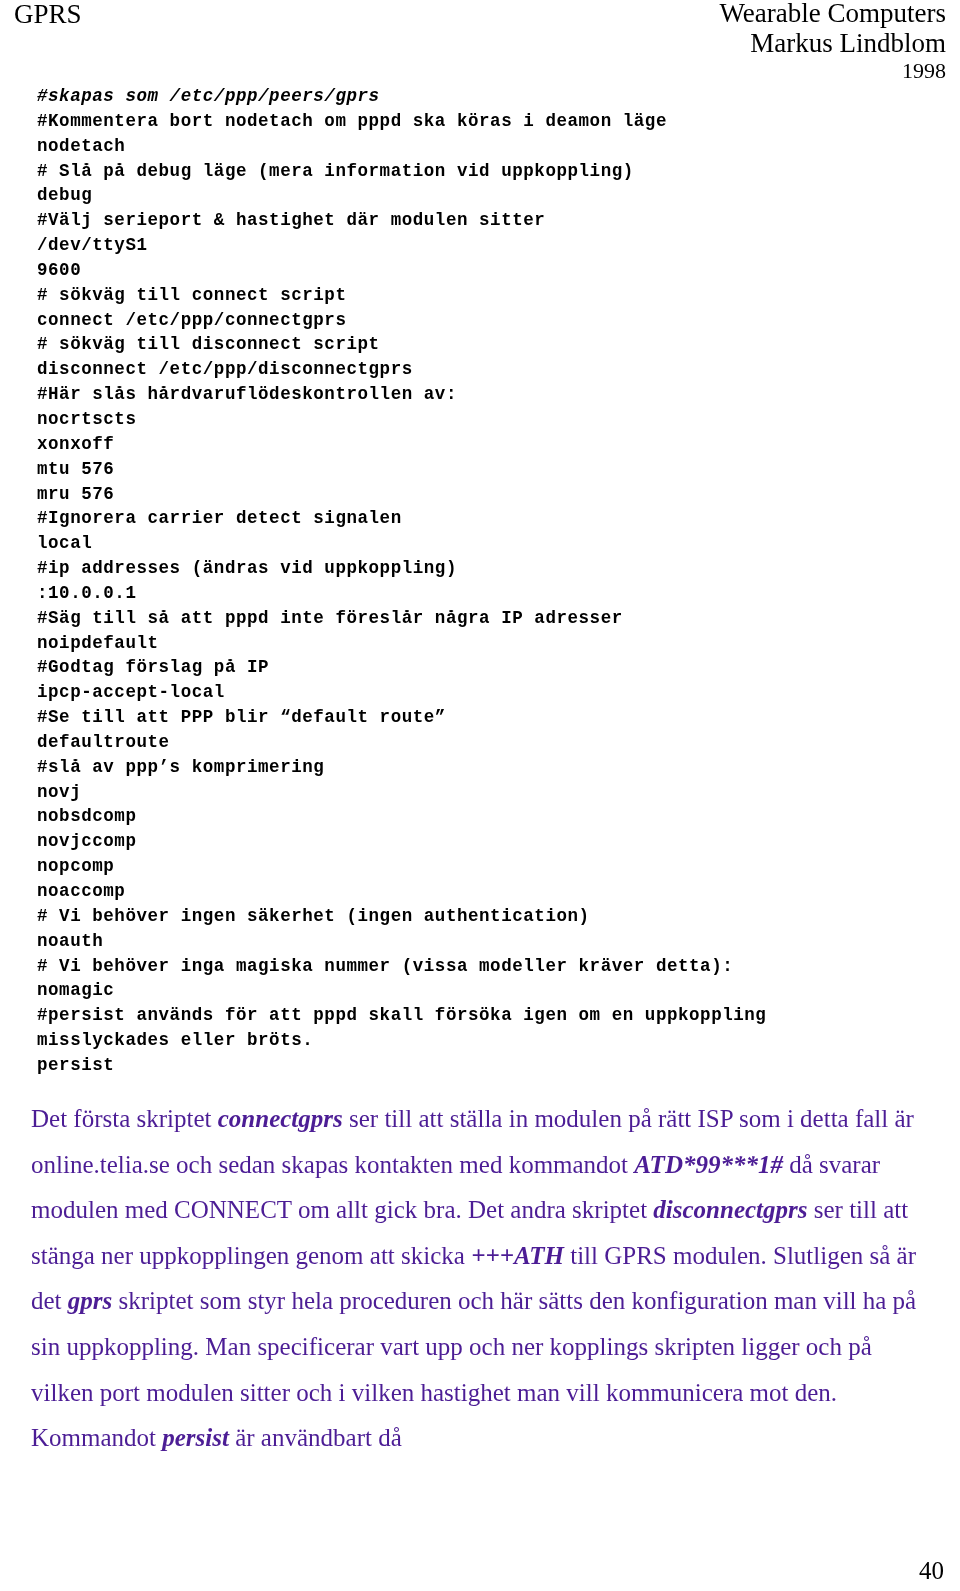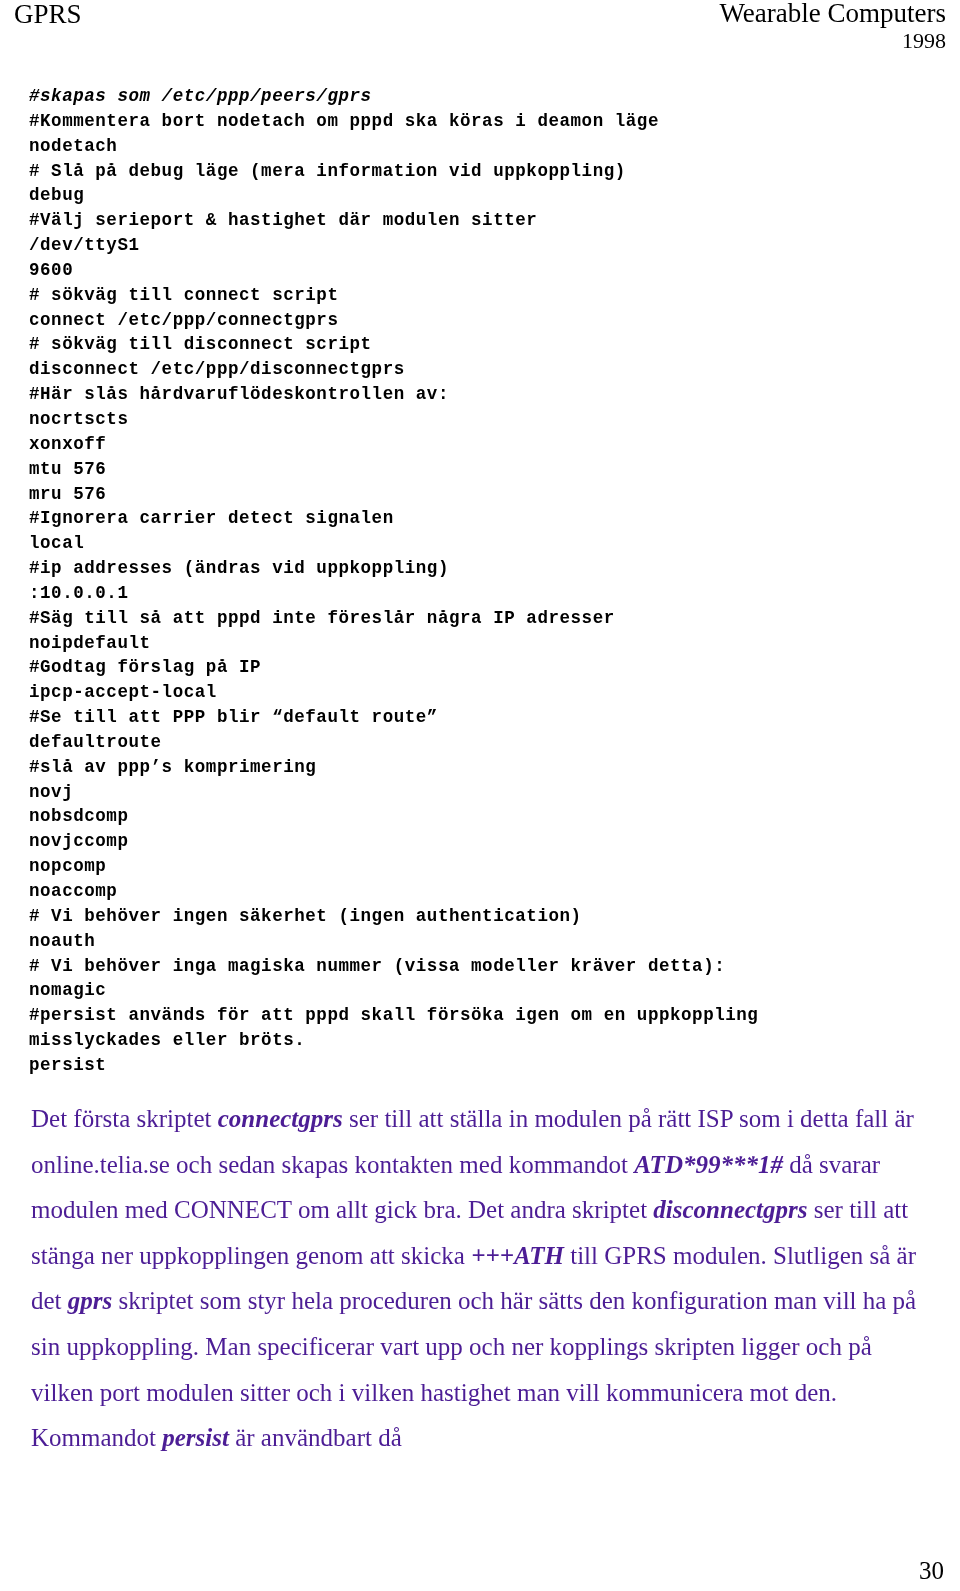--- a/index.html
+++ b/index.html
@@ -69,20 +69,21 @@
     font-weight: bold;
     line-height: 24.85px;
     letter-spacing: 0.55px;
     white-space: pre;
     color: #000;
   }
   .code-line {
     display: block;
     white-space: pre;
     min-height: 24.85px;
+    margin-left: 8px;
   }
   .code-line.italic {
     font-style: italic;
   }
 
   
   .body-text {
     position: absolute;
     left: 31px;
     top: 1096px;
@@ -110,23 +111,24 @@
 </style>
 </head>
 <body>
 
 <div class="page">
 
   <div class="page-header">
     <div class="hdr-left">GPRS</div>
     <div class="hdr-right">
       <span class="hdr-line">Wearable Computers</span>
+      <span class="hdr-line">Markus Lindblom</span>
       <span class="hdr-line hdr-year">1998</span>
     </div>
   </div>
 
   <div class="code-block" id="code-block"><span class="code-line italic">#skapas som /etc/ppp/peers/gprs</span><span class="code-line">#Kommentera bort nodetach om pppd ska köras i deamon läge</span><span class="code-line">nodetach</span><span class="code-line"># Slå på debug läge (mera information vid uppkoppling)</span><span class="code-line">debug</span><span class="code-line">#Välj serieport &amp; hastighet där modulen sitter</span><span class="code-line">/dev/ttyS1</span><span class="code-line">9600</span><span class="code-line"># sökväg till connect script</span><span class="code-line">connect /etc/ppp/connectgprs</span><span class="code-line"># sökväg till disconnect script</span><span class="code-line">disconnect /etc/ppp/disconnectgprs</span><span class="code-line">#Här slås hårdvaruflödeskontrollen av:</span><span class="code-line">nocrtscts</span><span class="code-line">xonxoff</span><span class="code-line">mtu 576</span><span class="code-line">mru 576</span><span class="code-line">#Ignorera carrier detect signalen</span><span class="code-line">local</span><span class="code-line">#ip addresses (ändras vid uppkoppling)</span><span class="code-line">:10.0.0.1</span><span class="code-line">#Säg till så att pppd inte föreslår några IP adresser</span><span class="code-line">noipdefault</span><span class="code-line">#Godtag förslag på IP</span><span class="code-line">ipcp-accept-local</span><span class="code-line">#Se till att PPP blir “default route”</span><span class="code-line">defaultroute</span><span class="code-line">#slå av ppp’s komprimering</span><span class="code-line">novj</span><span class="code-line">nobsdcomp</span><span class="code-line">novjccomp</span><span class="code-line">nopcomp</span><span class="code-line">noaccomp</span><span class="code-line"># Vi behöver ingen säkerhet (ingen authentication)</span><span class="code-line">noauth</span><span class="code-line"># Vi behöver inga magiska nummer (vissa modeller kräver detta):</span><span class="code-line">nomagic</span><span class="code-line">#persist används för att pppd skall försöka igen om en uppkoppling</span><span class="code-line">misslyckades eller bröts.</span><span class="code-line">persist</span></div>
 
   <div class="body-text" id="body-text"><span>Det första skriptet </span><b>connectgprs</b><span> ser till att ställa in modulen på rätt ISP som i detta fall är online.telia.se och sedan skapas kontakten med kommandot </span><b>ATD*99***1#</b><span> då svarar modulen med CONNECT om allt gick bra. Det andra skriptet </span><b>disconnectgprs</b><span> ser till att stänga ner uppkopplingen genom att skicka </span><b>+++ATH</b><span> till GPRS modulen. Slutligen så är det </span><b>gprs</b><span> skriptet som styr hela proceduren och här sätts den konfiguration man vill ha på sin uppkoppling. Man specificerar vart upp och ner kopplings skripten ligger och på vilken port modulen sitter och i vilken hastighet man vill kommunicera mot den. Kommandot </span><b>persist</b><span> är användbart då</span></div>
 
-  <div class="page-number">30</div>
+  <div class="page-number">40</div>
 
 </div>
 
 </body></html>

